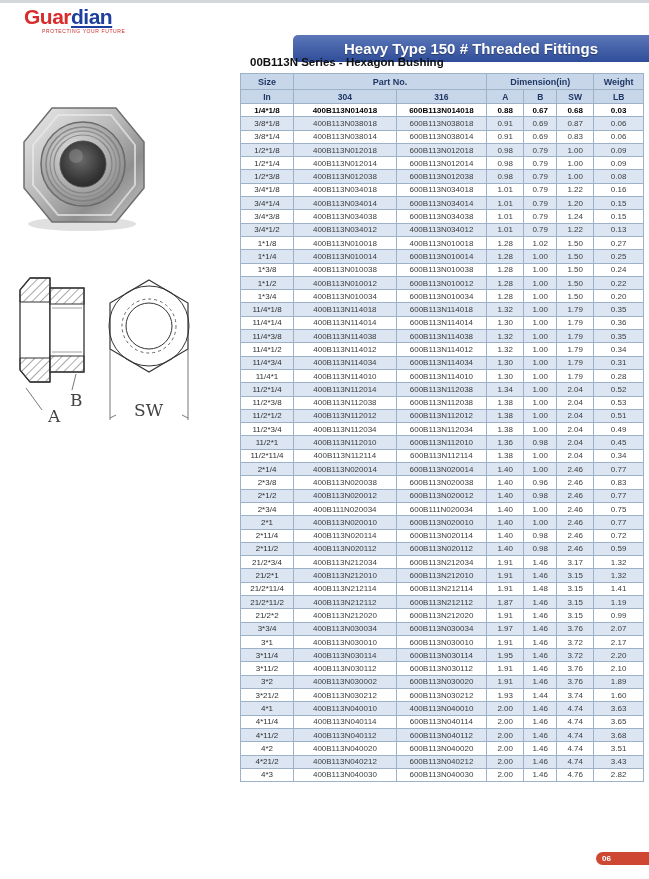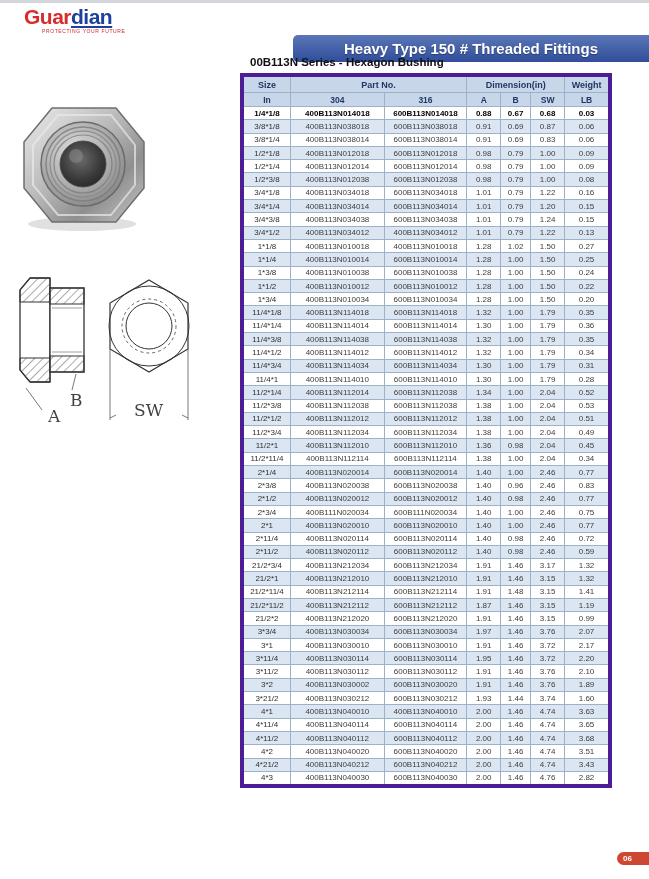--- a/index.html
+++ b/index.html
@@ -17,37 +17,37 @@
   
   .banner{
     position:absolute;left:293px;top:7px;width:356px;height:27px;
     background:linear-gradient(#5b77b8,#2f4d99);
     border-radius:5px 0 0 5px;color:#ffffff;font-size:15px;font-weight:bold;
     text-align:center;line-height:27px;text-shadow:0 1px 1px rgba(0,0,0,.35);margin-top:28px;
   }
   
   .table-wrap{position:absolute;left:240px;top:56px;}
   .table-title{font-size:11.5px;font-weight:bold;color:#111;margin:0 0 5px 10px;}
-  table{border-collapse:collapse;table-layout:fixed;width:372px;border:4px solid #4c1d95;}
+  table{border-collapse:collapse;table-layout:fixed;width:404px;border:1px solid #4c1d95;}
   th,td{border:1px solid #9db1c9;padding:0 1px;text-align:center;white-space:nowrap;overflow:hidden;}
   thead th{background:#c8d6e9;color:#1f3864;font-weight:bold;}
   .grp-row th{height:15px;font-size:9px;}
   .sub-row th{height:13px;font-size:8.5px;}
   tbody td{height:12.3px;font-size:8px;color:#3d3d3d;}
   tbody td.c-size{color:#2f2f2f;}
   tbody tr:nth-child(even){background:#dce6f2;}
   tbody tr.first-row td{font-weight:bold;color:#000;}
   .col-size{width:47px;} .col-p304{width:91px;} .col-p316{width:80px;}
   .col-a{width:33px;} .col-b{width:29px;} .col-sw{width:33px;} .col-lb{width:44px;}
   
   .photo{position:absolute;left:16px;top:100px;}
   .drawing{position:absolute;left:12px;top:270px;}
   
   .page-badge{
-    position:absolute;right:0;top:852px;width:32px;height:13px;
+    position:absolute;right:0;top:852px;width:53px;height:13px;
     background:#cd4733;border-radius:7px 0 0 7px;color:#fff;
     font-size:8px;font-weight:bold;line-height:13px;padding-left:6px;box-sizing:border-box;
   }
   .drw-label{font-family:"DejaVu Serif", serif;fill:#444;}
 </style>
 </head>
 <body>
 
 <div class="top-rule"></div>
 

